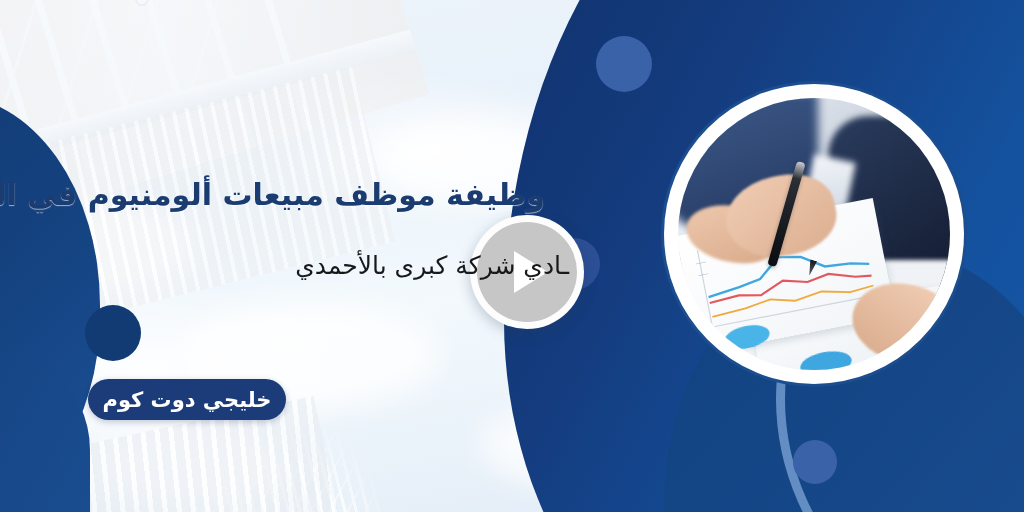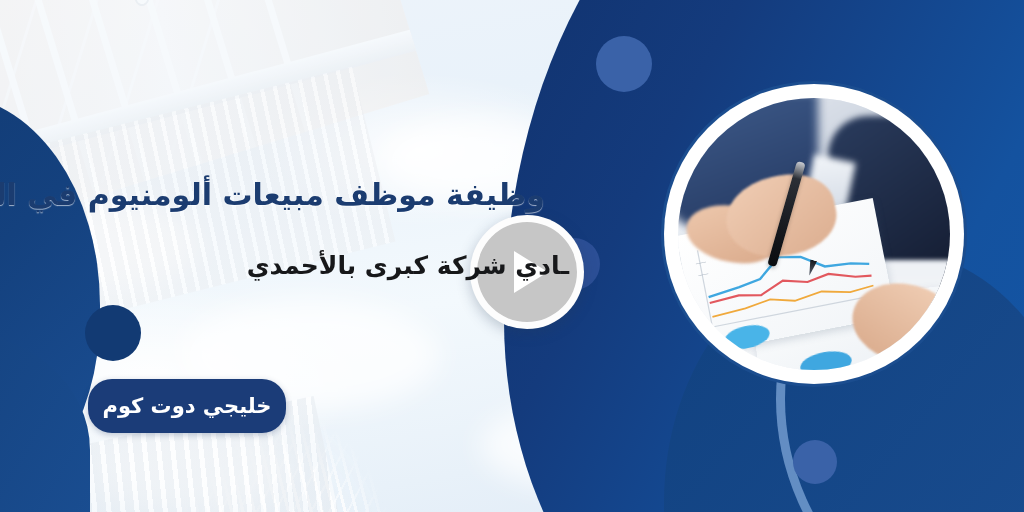--- a/index.html
+++ b/index.html
@@ -191,27 +191,27 @@
   .title{
     position:absolute;right:479px;top:176px;width:520px;
     text-align:right;direction:rtl;
     font-size:30px;font-weight:bold;color:#1b3c70;
     letter-spacing:0;line-height:1.25;white-space:nowrap;
     text-shadow:0 1px 1px rgba(255,255,255,.6);
   }
   .subtitle{
     position:absolute;right:455px;top:250px;width:440px;
     text-align:right;direction:rtl;
-    font-size:25px;font-weight:bold;color:#17181a;
+    font-size:25px;font-weight:normal;color:#17181a;
     line-height:1.3;white-space:nowrap;
   }
 
   
   .cta{
-    position:absolute;left:88px;top:379px;width:198px;height:54px;
+    position:absolute;left:88px;top:379px;width:198px;height:41px;
     background:#1b3c78;border-radius:24px;
     display:flex;align-items:center;justify-content:center;
     color:#ffffff;font-size:21px;font-weight:bold;direction:rtl;
     box-shadow:0 2px 6px rgba(20,45,90,.25);cursor:pointer;
     letter-spacing:.3px;
   }
 </style>
 </head>
 <body>
 

